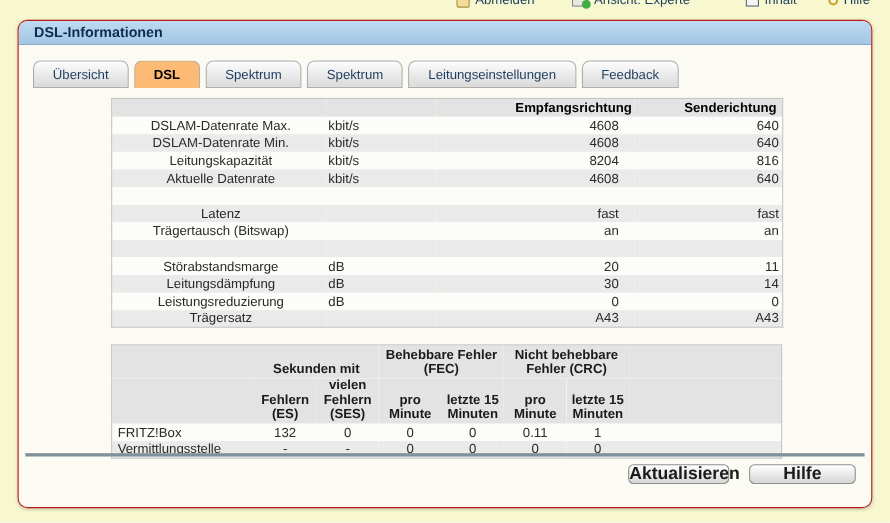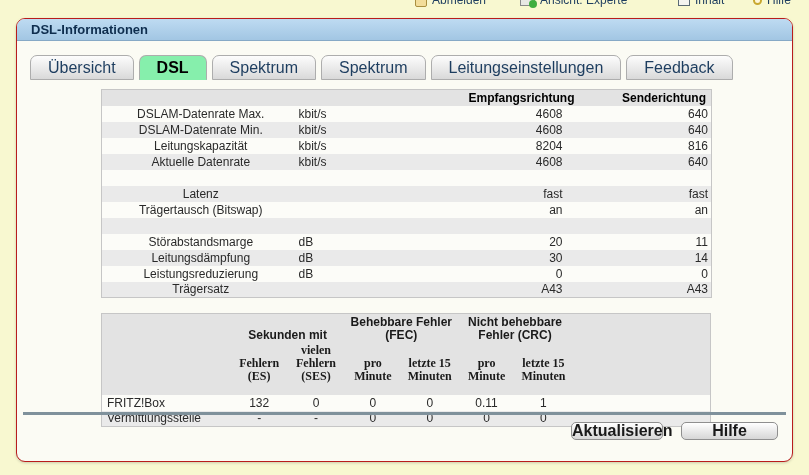--- a/index.html
+++ b/index.html
@@ -39,24 +39,24 @@
     border-bottom:1px solid #86a9c6;
     line-height:22px; padding-left:14px;
     font-size:13px; font-weight:bold; color:#0e2d4e;
   }
   
   .tabs { position:absolute; left:13px; top:36px; display:flex; gap:5px; height:25px; }
   .tab {
     height:25px; padding:0 17px; line-height:24px;
     background:linear-gradient(#fdfdfd,#d9d9d9);
     border:1px solid #adadad; border-radius:7px 7px 0 0;
-    color:#1d3d5f; font-size:16px; cursor:pointer; white-space:nowrap;
+    color:#1d3d5f; font-size:12px; cursor:pointer; white-space:nowrap;
   }
   .tab.active {
-    background:#86efac; font-weight:bold; color:#000;
+    background:#fdba74; font-weight:bold; color:#000;
     border-bottom-color:transparent;
   }
   
   table { border-collapse:collapse; table-layout:fixed; font-size:12px; color:#2a2a2a; }
   .tbl { position:absolute; background:#fcfcf8; border:1px solid #c6c6c6; }
   .tbl td, .tbl th { height:16px; padding:0 2px; overflow:hidden; white-space:nowrap; font-weight:normal; text-align:left; }
   .tbl1 { left:84px; top:70px; width:610px; }
   .tbl1 .c-label { width:195px; padding-left:5px;text-align:center; }
   .tbl1 .c-unit  { width:100px; }
   .tbl1 .c-rx    { width:180px; text-align:right; }
@@ -66,21 +66,21 @@
   .hdr-row th { background:#e3e3e3; font-weight:bold; color:#000000; }
   .alt { background:#eaeaea; }
 
   .tbl2 { left:84px; top:294px; width:610px; }
   .tbl2 .c2-label { width:83px; padding-left:5px; }
   .tbl2 .c2-v     { width:73px; text-align:center; }
   .tbl2 .c2-fill  { width:89px; }
   .tbl2 th { background:#e3e3e3; font-weight:bold; color:#1a1a1a; text-align:center;
              white-space:normal; line-height:13px; }
   .tbl2 .grp-row th { height:30px; vertical-align:bottom; padding-bottom:2px; }
-  .tbl2 .sub-row th { height:32px; vertical-align:bottom; padding-bottom:12px;font-family:Liberation Serif, serif; }
+  .tbl2 .sub-row th { height:32px; vertical-align:bottom; padding-bottom:2px; }
   .tbl2 th.c2-label { background:#e3e3e3; }
 
   
   .separator { position:absolute; left:6px; top:393px; width:763px; height:3px; background:#7f919b; }
   .btn {
     position:absolute; top:403px; height:18px;
     background:linear-gradient(#ffffff,#d6d6d6);
     border:1px solid #8f8f8f; border-radius:5px;
     font-size:16px; font-weight:bold; color:#1a1a1a;
     text-align:center; line-height:16px; cursor:pointer;

